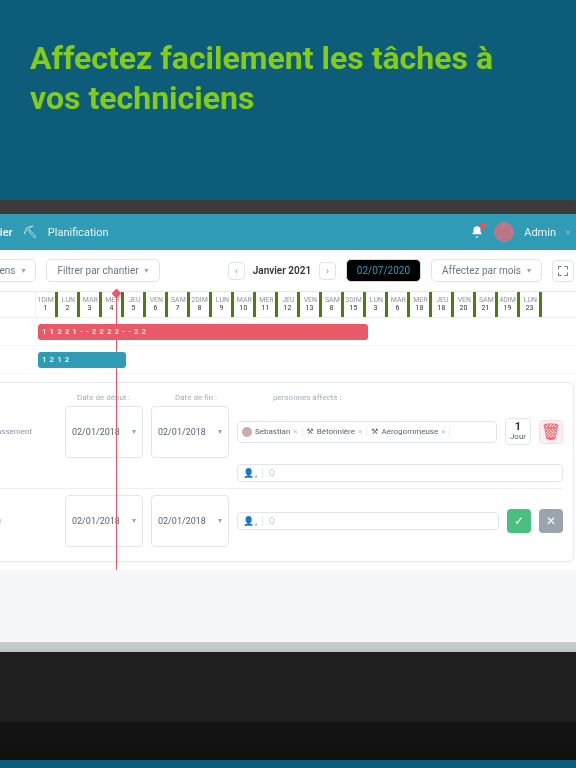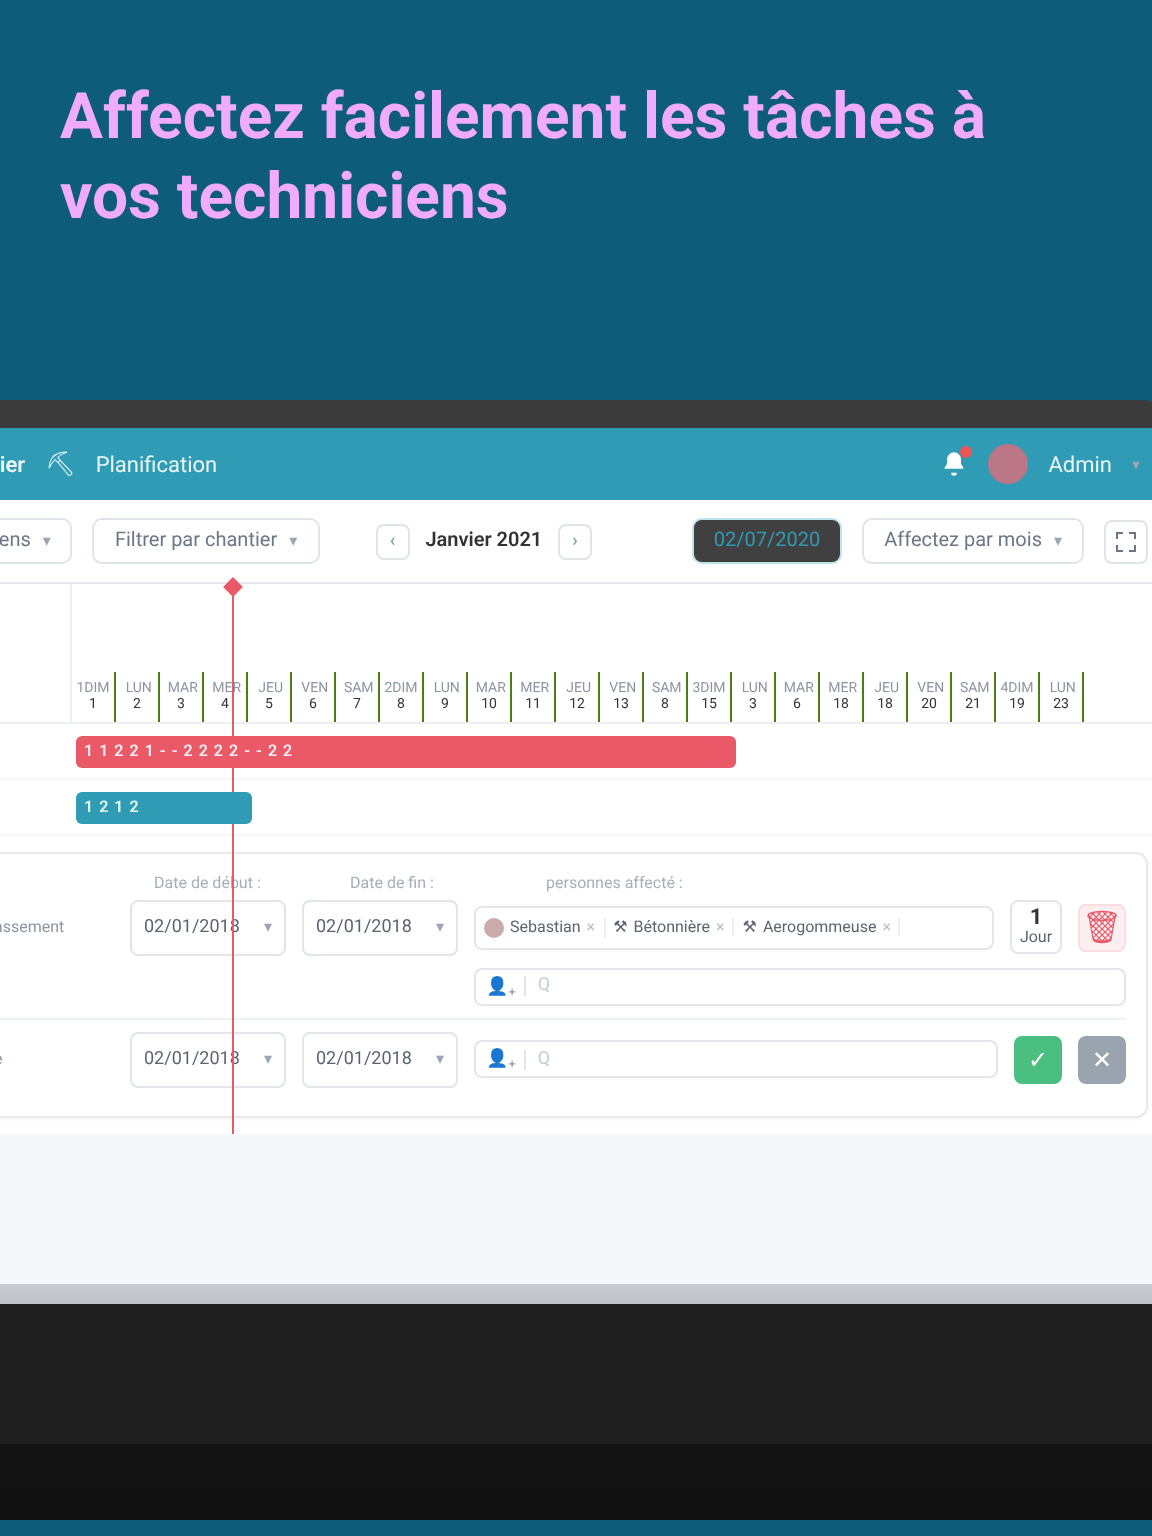--- a/index.html
+++ b/index.html
@@ -5,21 +5,21 @@
   * { box-sizing: border-box; margin: 0; padding: 0; }
   body {
     font-family: -apple-system, BlinkMacSystemFont, "Segoe UI", Roboto, Arial, sans-serif;
     background: #0d5d7a;
     width: 576px;
     height: 768px;
     overflow: hidden;
     position: relative;
   }
   .promo-title {
-    color: #f0abfc;
+    color: #84cc16;
     font-size: 32px;
     font-weight: 700;
     line-height: 1.25;
     padding: 38px 30px 0 30px;
   }
   .laptop {
     position: absolute;
     top: 200px;
     left: -40px;
     width: 640px;
@@ -66,34 +66,34 @@
   .pill {
     border: 1px solid #dfe4ea;
     border-radius: 5px;
     padding: 5px 10px;
     display: flex;
     align-items: center;
     gap: 6px;
     background: #fff;
     white-space: nowrap;
   }
-  .pill.blue { color:#2f9bb5; border-color:#bfe1ea; background:#404040;margin-left:40px;}
+  .pill.blue { color:#2f9bb5; border-color:#bfe1ea; background:#000000;}
   .chev { font-size: 8px; color:#9aa6b2;}
   .monthnav { display:flex; align-items:center; gap:8px; font-weight:600; color:#333; }
   .navbtn { border:1px solid #dfe4ea; border-radius:4px; padding:3px 6px; font-size:9px; color:#7a8; }
   .fullscreen { border:1px solid #dfe4ea; border-radius:4px; padding:4px; width:22px; height:22px; display:flex; align-items:center; justify-content:center; }
 
   .cal-area { background:#fff; position:relative; }
   .cal-head {
     display:flex;
     border-bottom:1px solid #eceff3;
     font-size:7px;
     color:#8b95a2;
   }
-  .dayhead { width:22px; text-align:center; padding:4px 0; border-right:1px solid #4d7c0f; line-height:1.2;margin-top:44px;}
+  .dayhead { width:22px; text-align:center; padding:4px 0; border-right:3px solid #4d7c0f; line-height:1.2;}
   .dayhead .d { font-size:7px; color:#333; display:block; }
   .left-gutter { width:60px; border-right:1px solid #eceff3; }
 
   .cal-row { display:flex; height:28px; border-bottom:1px solid #f4f6f8; align-items:center; }
   .row-label { width:60px; font-size:8px; color:#8b95a2; padding-left:6px; }
   .bars { position:relative; height:100%; flex:1; }
   .bar { position:absolute; top:6px; height:16px; border-radius:3px; display:flex; align-items:center; gap:3px; padding:0 4px; font-size:8px; color:#fff; font-weight:600;}
   .bar.red { background:#e95968; }
   .bar.teal { background:#2f9bb5; }
   .bar .seg { opacity:.9; }
@@ -105,21 +105,21 @@
     margin:8px 10px;
     border:1px solid #e6e9ed;
     border-radius:6px;
     padding:10px 10px 8px;
     background:#fff;
     box-shadow:0 1px 2px rgba(0,0,0,.03);
   }
   .field-labels { display:flex; gap:20px; font-size:8px; color:#a5afb9; margin-bottom:4px;}
   .field-row { display:flex; gap:8px; align-items:center; margin-bottom:6px; }
   .field-row .name { width:60px; font-size:8px; color:#8b95a2;}
-  .dateinp { border:1px solid #e2e6eb; border-radius:4px; padding:8px 6px; font-size:9px; color:#5a6470; display:flex; align-items:center; gap:4px; width:78px; justify-content:space-between;}
+  .dateinp { border:1px solid #e2e6eb; border-radius:4px; padding:20px 6px; font-size:9px; color:#5a6470; display:flex; align-items:center; gap:4px; width:78px; justify-content:space-between;}
   .chipbox { border:1px solid #e2e6eb; border-radius:4px; padding:3px 4px; font-size:8px; color:#5a6470; display:flex; align-items:center; gap:4px; flex-wrap:wrap; min-height:22px; flex:1;}
   .chip { display:flex; align-items:center; gap:3px; border-right:1px solid #eee; padding-right:4px;}
   .chip .x { color:#b5bec8; }
   .chip .av { width:10px; height:10px; border-radius:50%; background:#caa; }
   .daycount { border:1px solid #e2e6eb; border-radius:4px; width:26px; text-align:center; padding:2px 0; font-size:8px; color:#5a6470; line-height:1.1;}
   .daycount .n { font-size:11px; font-weight:700; display:block; color:#333;}
   .trash { border:1px solid #fbdde0; background:#fdeef0; color:#e95968; border-radius:4px; width:24px; height:24px; display:flex; align-items:center; justify-content:center;}
   .addp { border:1px solid #e2e6eb; border-radius:4px; padding:3px 5px; font-size:9px; color:#8b95a2; display:flex; align-items:center; gap:4px; flex:1;}
   .okbtn { background:#4abf7f; color:#fff; border-radius:4px; width:24px; height:24px; display:flex; align-items:center; justify-content:center; font-size:12px;}
   .cancelbtn { background:#9aa4af; color:#fff; border-radius:4px; width:24px; height:24px; display:flex; align-items:center; justify-content:center; font-size:12px;}

